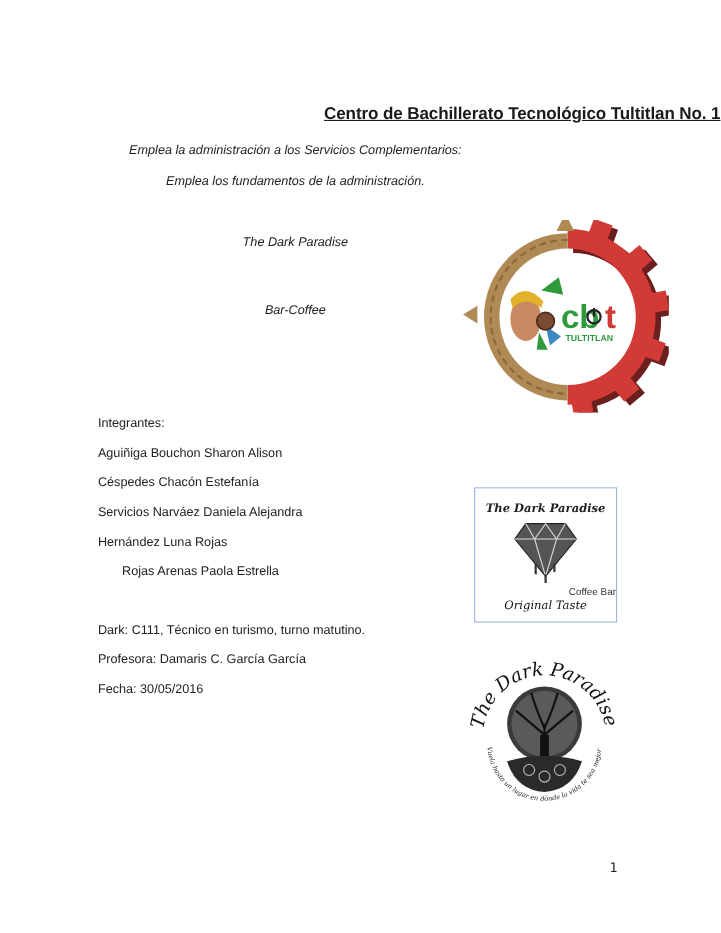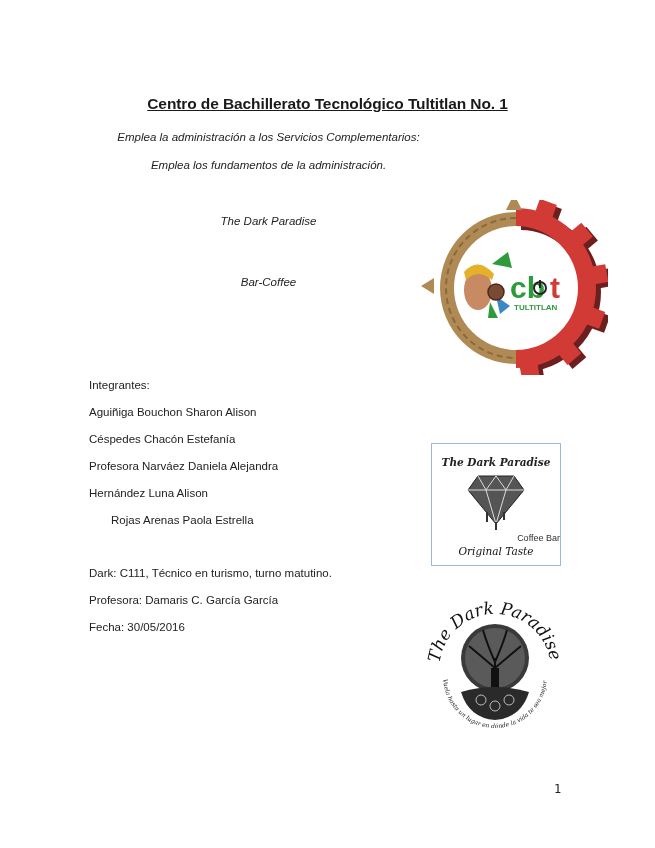--- a/index.html
+++ b/index.html
@@ -1,19 +1,19 @@
 <!DOCTYPE html>
 <html><head>
 <meta charset="utf-8">
 <style>
   html, body { margin:0; padding:0; }
   body { width:655px; height:848px; background:#ffffff; position:relative; overflow:hidden;
          font-family:"Liberation Sans", sans-serif; color:#1a1a1a; }
   .abs { position:absolute; }
-  .title { left:0; width:655px; top:95px; text-align:center; font-size:15.5px; font-weight:bold;
+  .title { left:0; width:655px; top:95px; text-align:right; font-size:15.5px; font-weight:bold;
            text-decoration:underline; letter-spacing:-0.1px; }
   .center-it { left:0; width:537px; text-align:center; font-size:11.5px; font-style:italic; color:#222; }
   .line { left:89px; font-size:11.5px; color:#222; }
   .page-num { left:554px; top:782px; font-size:12px; font-family:"DejaVu Sans Mono", monospace; color:#222; }
   .coffee-box { left:431px; top:443px; width:128px; height:121px; border:1.5px solid #9cb8dc; background:#fff; }
 </style>
 </head>
 <body>
 
 <div class="abs title">Centro de Bachillerato Tecnológico Tultitlan No. 1</div>
@@ -66,22 +66,22 @@
       <circle cx="24" cy="0" r="6" fill="none" stroke="#222" stroke-width="2"></circle>
       <line x1="24" y1="-8" x2="24" y2="0" stroke="#222" stroke-width="2"></line>
       <text x="-2" y="22" font-family="Liberation Sans, sans-serif" font-weight="bold" font-size="8" fill="#2f9a3c">TULTITLAN</text>
     </g>
   </svg>
 </div>
 
 <div class="abs line" style="top:379px;">Integrantes:</div>
 <div class="abs line" style="top:406px;">Aguiñiga Bouchon Sharon Alison</div>
 <div class="abs line" style="top:433px;">Céspedes Chacón Estefanía</div>
-<div class="abs line" style="top:460px;">Profesora Narváez Daniela Alejandra</div>
-<div class="abs line" style="top:487px;">Hernández Luna Alison</div>
+<div class="abs line" style="top:460px;">Servicios Narváez Daniela Alejandra</div>
+<div class="abs line" style="top:487px;">Hernández Luna Rojas</div>
 <div class="abs line" style="top:514px;padding-left:22px;">Rojas Arenas Paola Estrella</div>
 
 <div class="abs line" style="top:567px;">Dark: C111, Técnico en turismo, turno matutino.</div>
 <div class="abs line" style="top:594px;">Profesora: Damaris C. García García</div>
 <div class="abs line" style="top:621px;">Fecha: 30/05/2016</div>
 
 <div class="abs coffee-box">
   <div style="position:absolute; left:0; width:128px; top:12px; text-align:center; font-family:'DejaVu Serif', serif; font-style:italic; font-weight:bold; font-size:10.5px; color:#222;">The Dark Paradise</div>
   <svg style="position:absolute; left:34px; top:28px;" width="60" height="60" viewBox="0 0 60 60">
     <polygon points="12,4 48,4 58,18 30,52 2,18" fill="#555" stroke="#222" stroke-width="1"></polygon>

